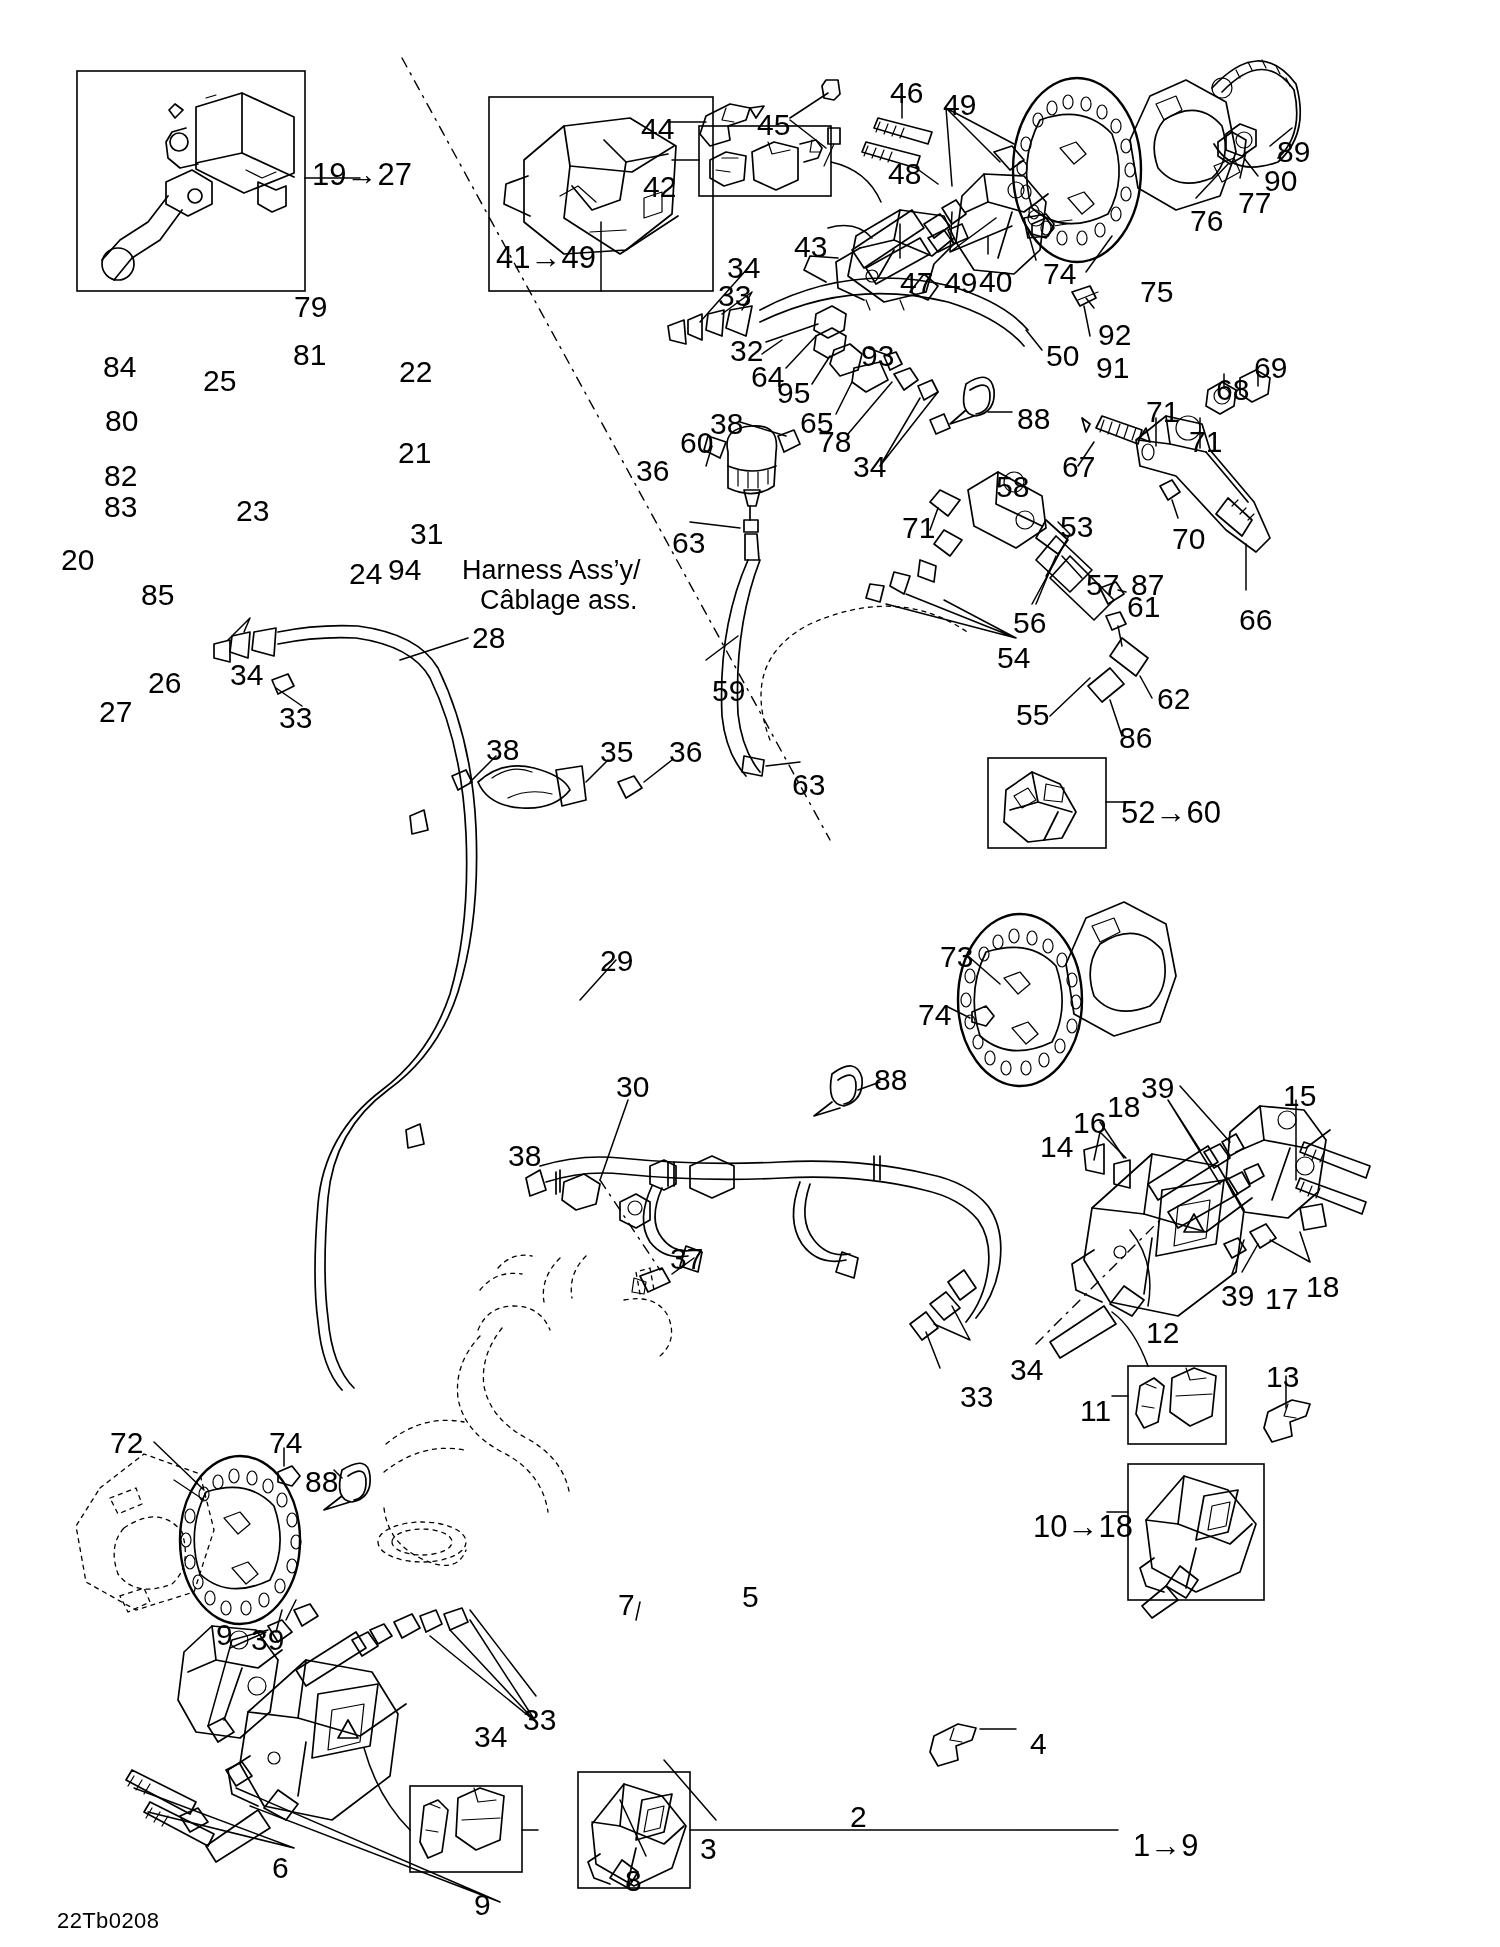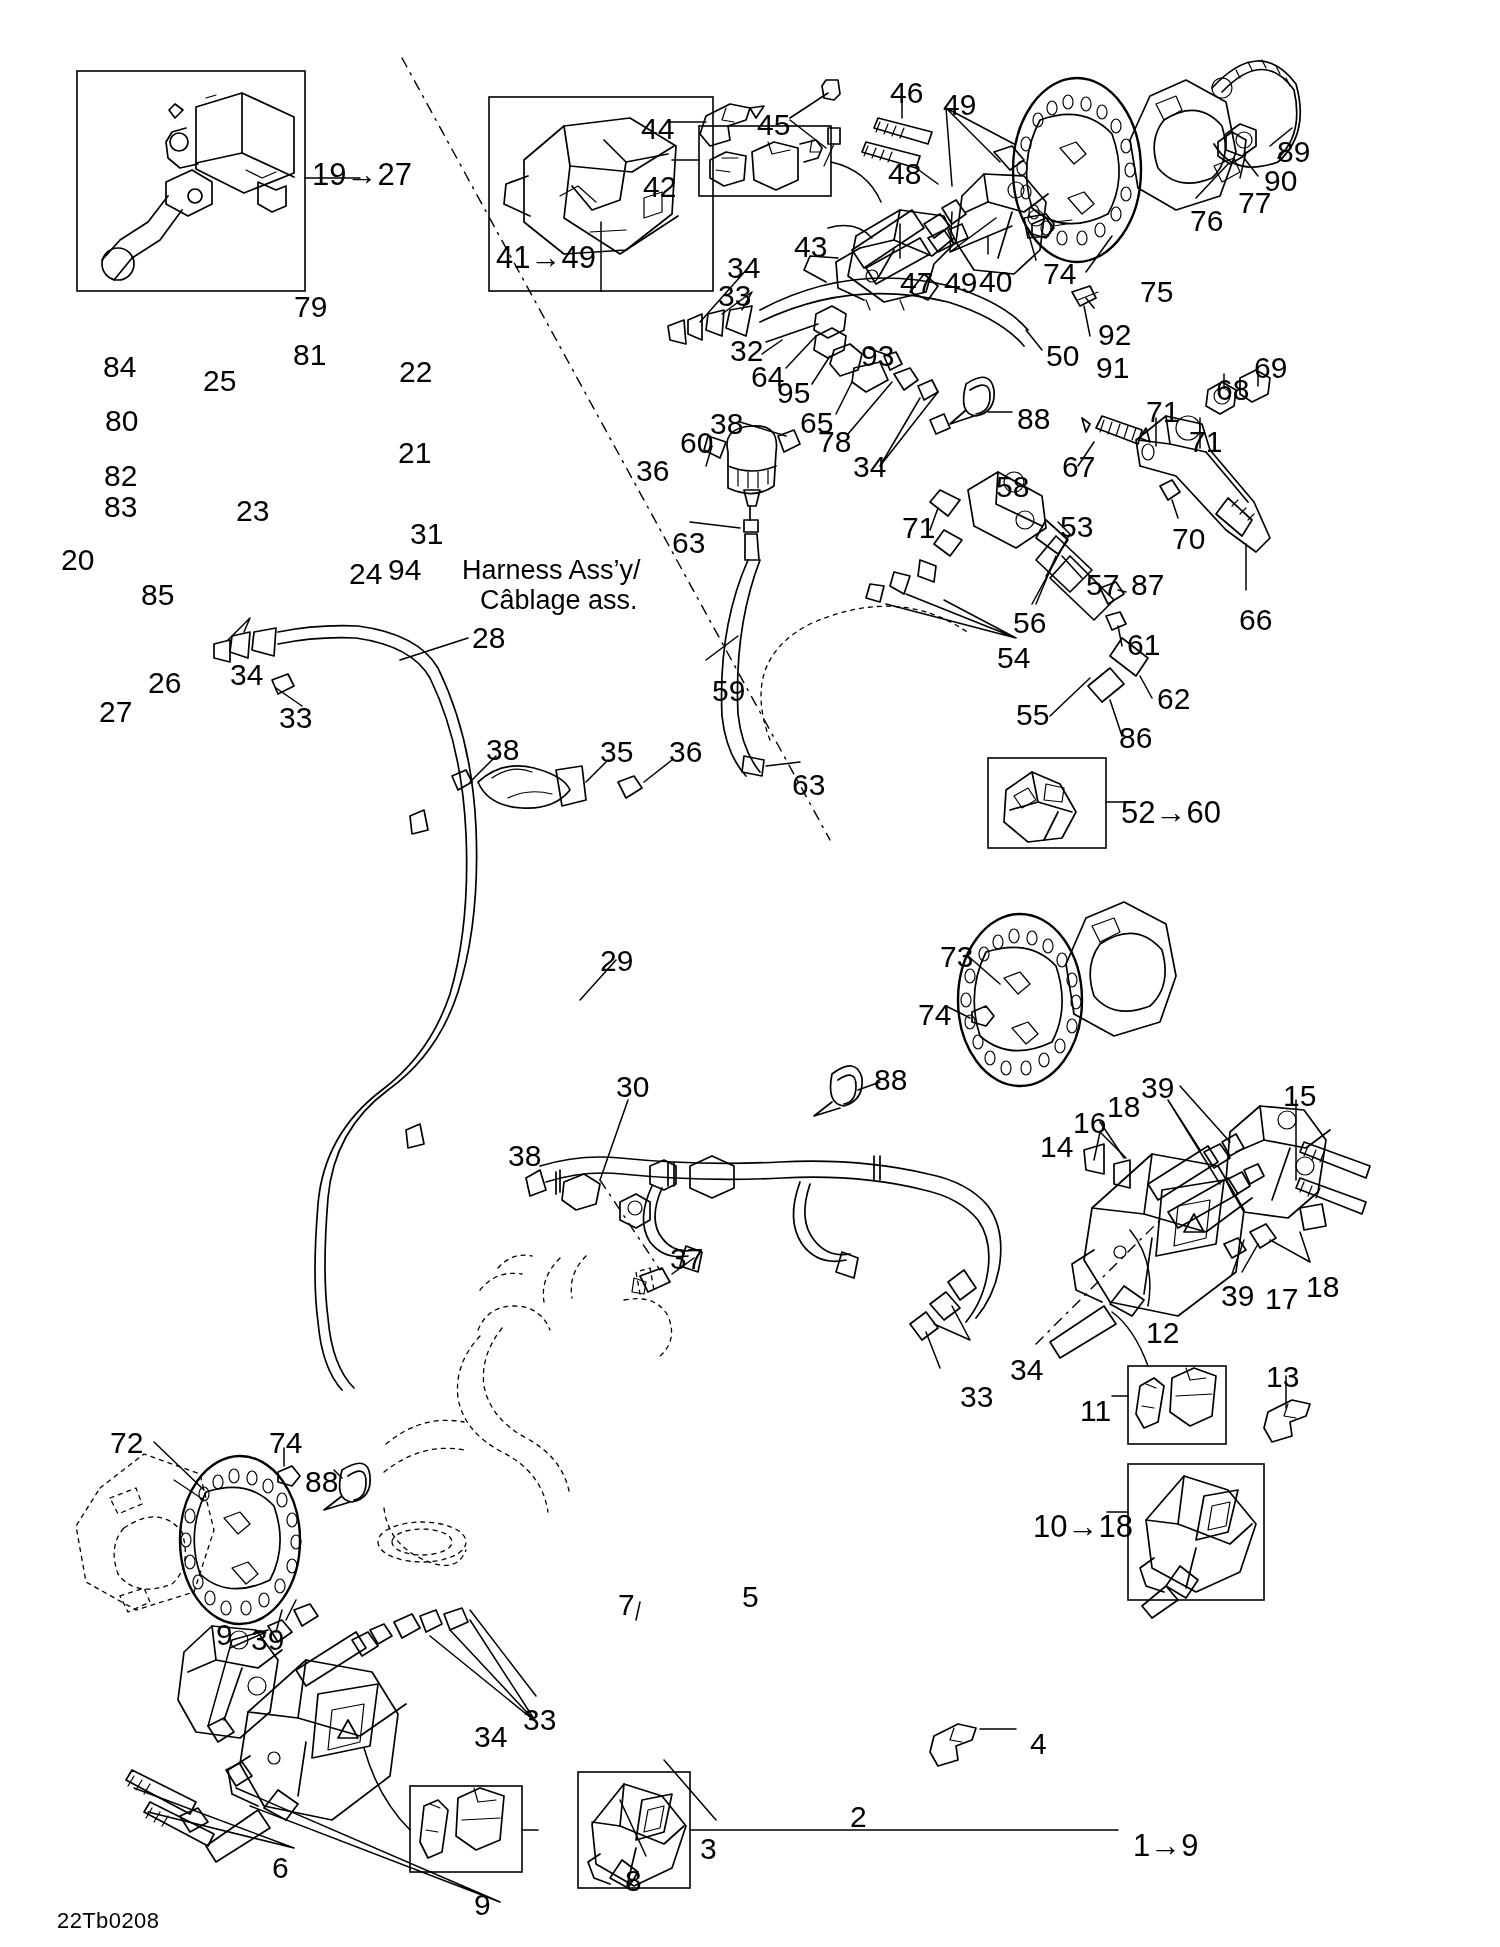--- a/index.html
+++ b/index.html
@@ -677,21 +677,21 @@
       <div class="cal" style="left: 902px; top: 513px;">71</div>
       <div class="rng" style="left: 1121px; top: 795px; text-align: right;">52→60</div>
       <div class="cal" style="left: 1060px; top: 512px;">53</div>
       <div class="cal" style="left: 997px; top: 643px;">54</div>
       <div class="cal" style="left: 1016px; top: 700px;">55</div>
       <div class="cal" style="left: 1013px; top: 608px;">56</div>
       <div class="cal" style="left: 1086px; top: 570px;">57</div>
       <div class="cal" style="left: 996px; top: 472px;">58</div>
       <div class="cal" style="left: 712px; top: 676px;">59</div>
       <div class="cal" style="left: 680px; top: 428px;">60</div>
-      <div class="cal" style="left: 1127px; top: 630px;">61</div>
+      <div class="cal" style="left: 1127px; top: 592px;">61</div>
       <div class="cal" style="left: 1157px; top: 684px;">62</div>
       <div class="cal" style="left: 672px; top: 528px;">63</div>
       <div class="cal" style="left: 792px; top: 770px;">63</div>
       <div class="cal" style="left: 751px; top: 362px;">64</div>
       <div class="cal" style="left: 800px; top: 408px;">65</div>
       <div class="cal" style="left: 1239px; top: 605px;">66</div>
       <div class="cal" style="left: 1062px; top: 452px;">67</div>
       <div class="cal" style="left: 1216px; top: 375px;">68</div>
       <div class="cal" style="left: 1254px; top: 353px;">69</div>
       <div class="cal" style="left: 1172px; top: 524px;">70</div>

